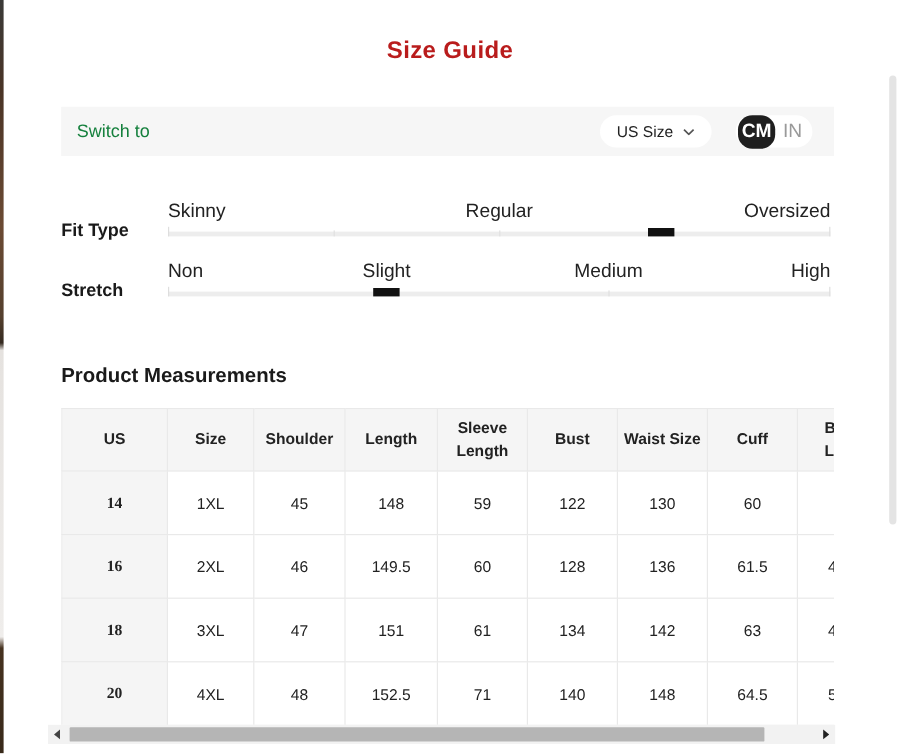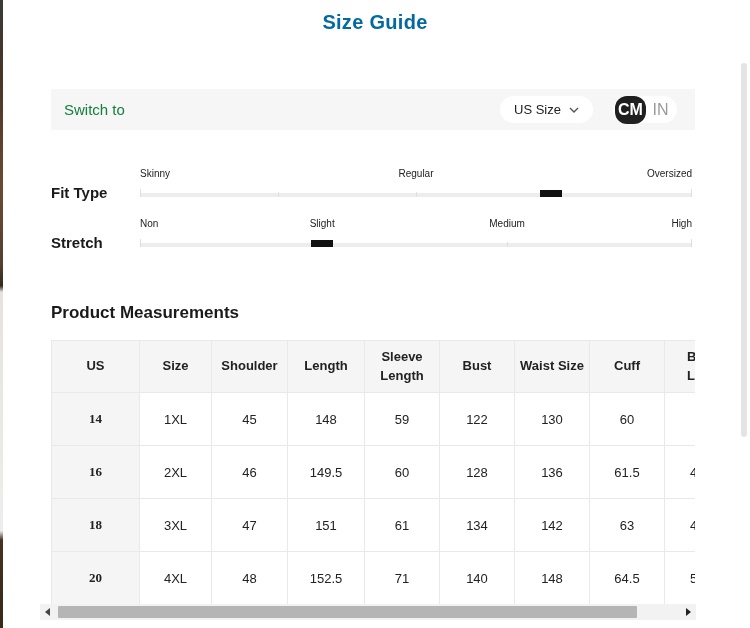--- a/index.html
+++ b/index.html
@@ -16,22 +16,22 @@
 
   
   .left-edge-strip {
     position: absolute; left: 0; top: 0; width: 3px; height: 628px;
     background: linear-gradient(180deg,
       #3a3a38 0%, #4a3426 12%, #6b4a33 30%, #55402e 42%, #352a20 45.5%,
       #e5e2df 46.5%, #efedeb 84.5%, #46321f 86%, #38291a 100%);
   }
 
   .title {
-    position: absolute; left: 0; top: 11px; width: 750px;
-    text-align: center; font-size: 20px; font-weight: bold; color: #0369a1;
+    position: absolute; left: 0; top: 31px; width: 750px;
+    text-align: center; font-size: 20px; font-weight: bold; color: #b91c1c;
     letter-spacing: 0.3px;
   }
 
   
   .switch-bar {
     position: absolute; left: 51px; top: 89px; width: 644px; height: 41px;
     background: #f6f6f6; display: flex; align-items: center;
     padding: 0 18px 0 13px;
   }
   .switch-label { font-size: 15px; color: #15803d; }
@@ -57,21 +57,21 @@
 
   
   .slider-name { position: absolute; left: 51px; font-size: 15px; font-weight: bold; color: #1a1a1a; }
   .fit-name { top: 184px; }
   .stretch-name { top: 234px; }
 
   .slider { position: absolute; left: 140px; width: 552px; height: 40px; }
   .slider.fit { top: 163px; }
   .slider.stretch { top: 213px; }
 
-  .scale-label { position: absolute; top: 5px; font-size: 10px; color: #222; white-space: nowrap; }
+  .scale-label { position: absolute; top: 5px; font-size: 16px; color: #222; white-space: nowrap; }
   .fit .sl-0 { left: 0; }
   .fit .sl-1 { left: 50%; transform: translateX(-50%); }
   .fit .sl-2 { right: 0; }
   .stretch .sl-0 { left: 0; }
   .stretch .sl-1 { left: 33%; transform: translateX(-50%); }
   .stretch .sl-2 { left: 66.5%; transform: translateX(-50%); }
   .stretch .sl-3 { right: 0; }
 
   .track {
     position: absolute; left: 0; top: 30px; width: 552px; height: 4px;

